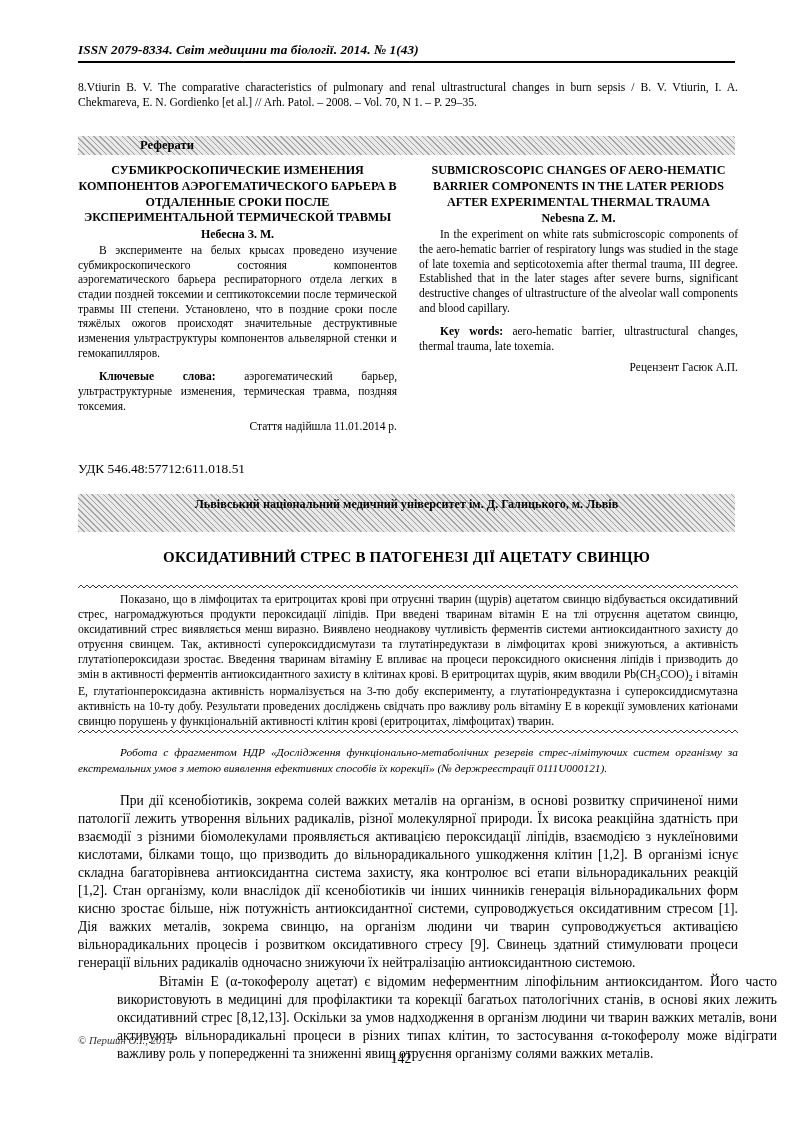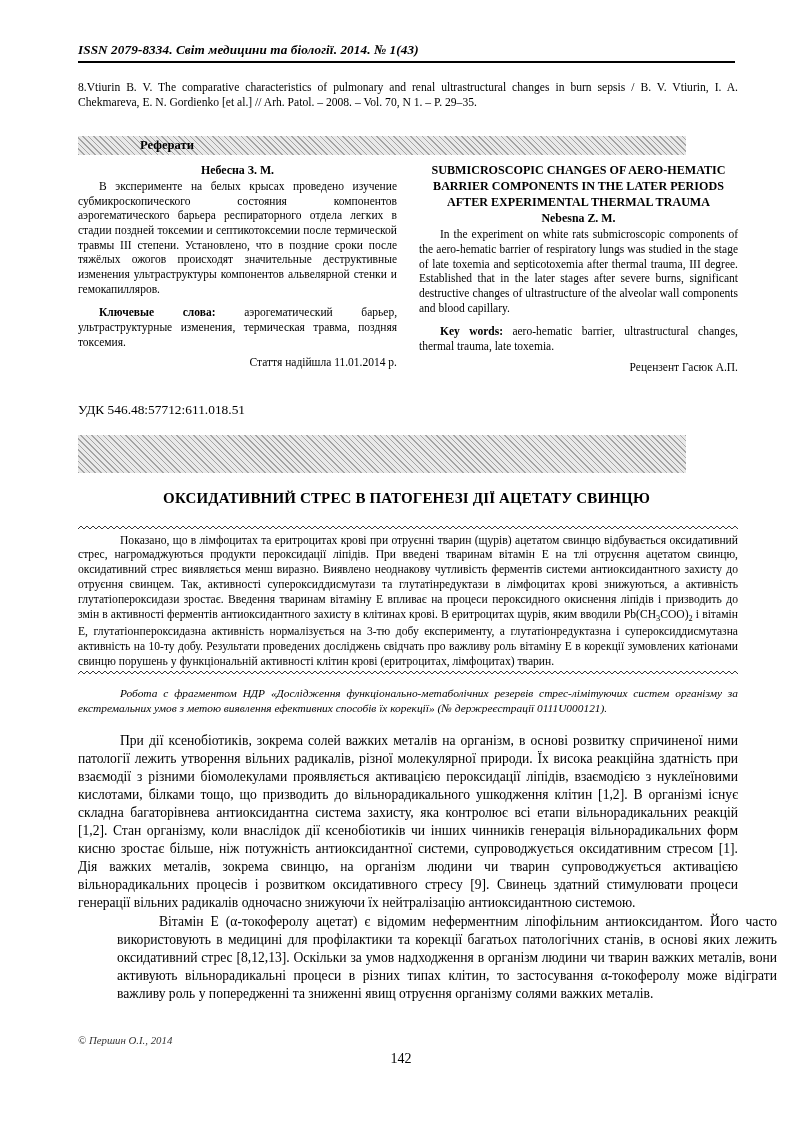--- a/index.html
+++ b/index.html
@@ -38,21 +38,21 @@
   .refline {
     font-size: 11.6px;
     line-height: 1.30;
     text-align: justify;
     width: 660px;
     margin-bottom: 26px;
   }
 
   
   .banner {
-    width: 608px;
+    width: 657px;
     background-color: #e9e9e9;
     background-image:
       repeating-linear-gradient(45deg,
         rgba(0,0,0,0.30) 0px, rgba(0,0,0,0.30) 1px,
         rgba(0,0,0,0) 1px, rgba(0,0,0,0) 4px);
     font-weight: bold;
     position: relative;
   }
   .banner-abstracts {
     height: 19px;
@@ -210,39 +210,41 @@
 
   <div class="refline">8.Vtiurin B. V. The comparative characteristics of pulmonary and renal ultrastructural changes in burn sepsis / B. V. Vtiurin, I. A. Chekmareva, E. N. Gordienko [et al.] // Arh. Patol. – 2008. – Vol. 70, N 1. – P. 29–35.</div>
 
   <div class="banner banner-abstracts">
     <span>Реферати</span>
   </div>
 
   <div class="abs-cols">
 
     <div class="abs-col">
+      <div class="abs-title">СУБМИКРОСКОПИЧЕСКИЕ ИЗМЕНЕНИЯ КОМПОНЕНТОВ АЭРОГЕМАТИЧЕСКОГО БАРЬЕРА В ОТДАЛЕННЫЕ СРОКИ ПОСЛЕ ЭКСПЕРИМЕНТАЛЬНОЙ ТЕРМИЧЕСКОЙ ТРАВМЫ</div>
       <div class="abs-author">Небесна З. М.</div>
       <div class="abs-body">В эксперименте на белых крысах проведено изучение субмикроскопического состояния компонентов аэрогематического барьера респираторного отдела легких в стадии поздней токсемии и септикотоксемии после термической травмы III степени. Установлено, что в поздние сроки после тяжёлых ожогов происходят значительные деструктивные изменения ультраструктуры компонентов альвелярной стенки и гемокапилляров.</div>
       <div class="abs-kw"><b>Ключевые слова:</b> <span>аэрогематический барьер, ультраструктурные изменения, термическая травма, поздняя токсемия.</span></div>
       <div class="abs-foot">Стаття надійшла 11.01.2014 р.</div>
     </div>
 
     <div class="abs-col">
       <div class="abs-title">SUBMICROSCOPIC CHANGES OF AERO-HEMATIC BARRIER COMPONENTS IN THE LATER PERIODS AFTER EXPERIMENTAL THERMAL TRAUMA</div>
       <div class="abs-author">Nebesna Z. M.</div>
       <div class="abs-body">In the experiment on white rats submicroscopic components of the aero-hematic barrier of respiratory lungs was studied in the stage of late toxemia and septicotoxemia after thermal trauma, III degree. Established that in the later stages after severe burns, significant destructive changes of ultrastructure of the alveolar wall components and blood capillary.</div>
       <div class="abs-kw"><b>Key words:</b> <span>aero-hematic barrier, ultrastructural changes, thermal trauma, late toxemia.</span></div>
       <div class="abs-foot">Рецензент Гасюк А.П.</div>
     </div>
 
   </div>
 
   <div class="udk">УДК 546.48:57712:611.018.51</div>
 
   <div class="banner banner-author">
+    <span class="ln">Львівський національний медичний університет ім. Д. Галицького, м. Львів</span>
   </div>
 
   <div class="art-title">ОКСИДАТИВНИЙ СТРЕС В ПАТОГЕНЕЗІ ДІЇ АЦЕТАТУ СВИНЦЮ</div>
 
   <div class="wavy">
     <svg width="660" height="5" viewBox="0 0 660 5" xmlns="http://www.w3.org/2000/svg">
       <path d="M0 4 L3 1 L6 4 L9 1 L12 4 L15 1 L18 4 L21 1 L24 4 L27 1 L30 4 L33 1 L36 4 L39 1 L42 4 L45 1 L48 4 L51 1 L54 4 L57 1 L60 4 L63 1 L66 4 L69 1 L72 4 L75 1 L78 4 L81 1 L84 4 L87 1 L90 4 L93 1 L96 4 L99 1 L102 4 L105 1 L108 4 L111 1 L114 4 L117 1 L120 4 L123 1 L126 4 L129 1 L132 4 L135 1 L138 4 L141 1 L144 4 L147 1 L150 4 L153 1 L156 4 L159 1 L162 4 L165 1 L168 4 L171 1 L174 4 L177 1 L180 4 L183 1 L186 4 L189 1 L192 4 L195 1 L198 4 L201 1 L204 4 L207 1 L210 4 L213 1 L216 4 L219 1 L222 4 L225 1 L228 4 L231 1 L234 4 L237 1 L240 4 L243 1 L246 4 L249 1 L252 4 L255 1 L258 4 L261 1 L264 4 L267 1 L270 4 L273 1 L276 4 L279 1 L282 4 L285 1 L288 4 L291 1 L294 4 L297 1 L300 4 L303 1 L306 4 L309 1 L312 4 L315 1 L318 4 L321 1 L324 4 L327 1 L330 4 L333 1 L336 4 L339 1 L342 4 L345 1 L348 4 L351 1 L354 4 L357 1 L360 4 L363 1 L366 4 L369 1 L372 4 L375 1 L378 4 L381 1 L384 4 L387 1 L390 4 L393 1 L396 4 L399 1 L402 4 L405 1 L408 4 L411 1 L414 4 L417 1 L420 4 L423 1 L426 4 L429 1 L432 4 L435 1 L438 4 L441 1 L444 4 L447 1 L450 4 L453 1 L456 4 L459 1 L462 4 L465 1 L468 4 L471 1 L474 4 L477 1 L480 4 L483 1 L486 4 L489 1 L492 4 L495 1 L498 4 L501 1 L504 4 L507 1 L510 4 L513 1 L516 4 L519 1 L522 4 L525 1 L528 4 L531 1 L534 4 L537 1 L540 4 L543 1 L546 4 L549 1 L552 4 L555 1 L558 4 L561 1 L564 4 L567 1 L570 4 L573 1 L576 4 L579 1 L582 4 L585 1 L588 4 L591 1 L594 4 L597 1 L600 4 L603 1 L606 4 L609 1 L612 4 L615 1 L618 4 L621 1 L624 4 L627 1 L630 4 L633 1 L636 4 L639 1 L642 4 L645 1 L648 4 L651 1 L654 4 L657 1 L660 4" fill="none" stroke="#000000" stroke-width="0.8"></path>
     </svg>
   </div>
 

